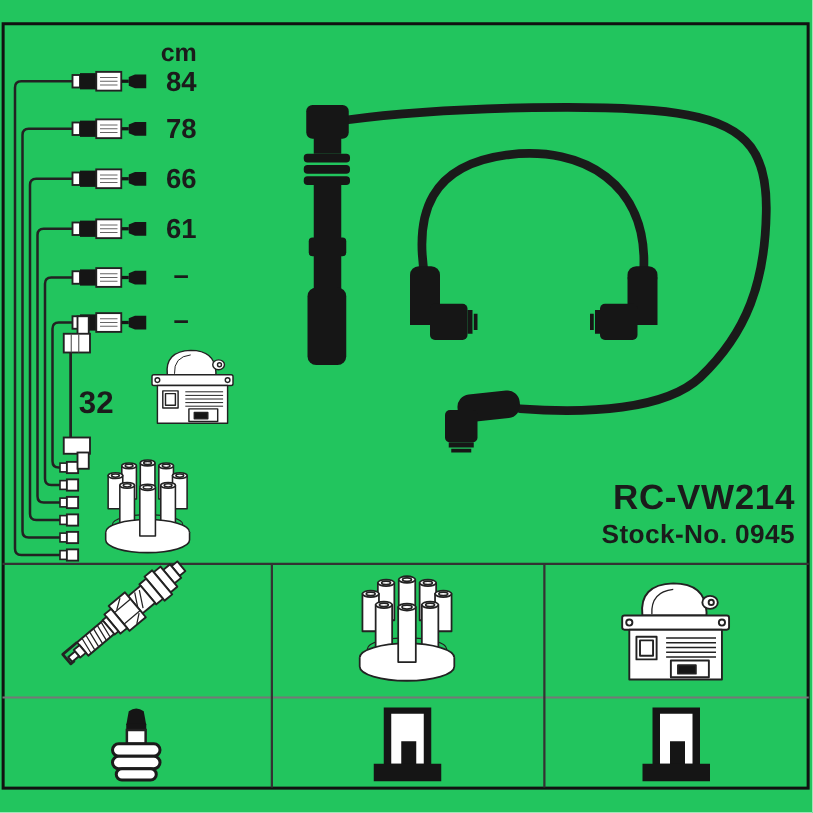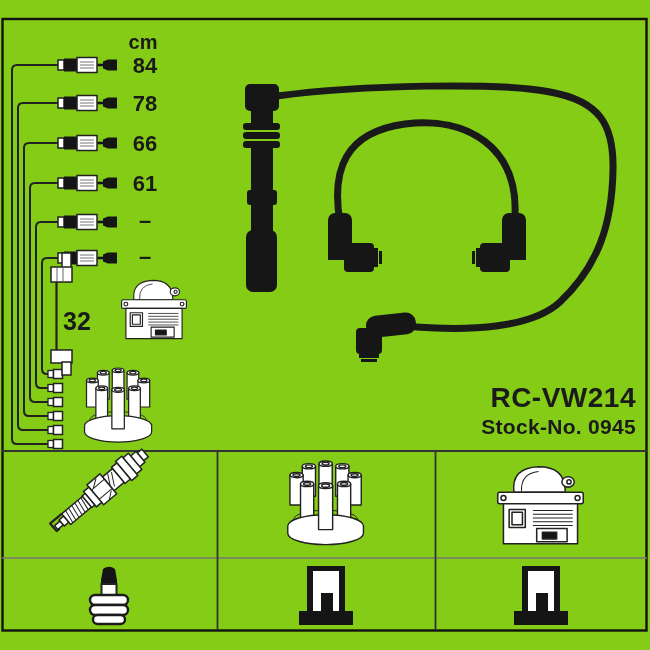--- a/index.html
+++ b/index.html
@@ -1,16 +1,16 @@
 <!DOCTYPE html>
 <html><head>
 <meta charset="utf-8">
 <style>
   html,body{margin:0;padding:0;background:#fff;}
-  .canvas{position:relative;width:650px;height:650px;background:#84cc16;overflow:hidden;
+  .canvas{position:relative;width:650px;height:650px;background:#22c55e;overflow:hidden;
           font-family:"Liberation Sans", sans-serif;}
   svg{position:absolute;left:0;top:0;}
   svg text{font-family:"Liberation Sans", sans-serif;font-weight:bold;fill:#1b1b1b;}
   .len-label{font-size:22px;}
   .unit-label{font-size:20px;}
   .coil-len{font-size:25px;}
   .prod-code{font-size:28px;letter-spacing:0.5px;}
   .prod-stock{font-size:21px;letter-spacing:0.3px;}
 </style>
 </head>

